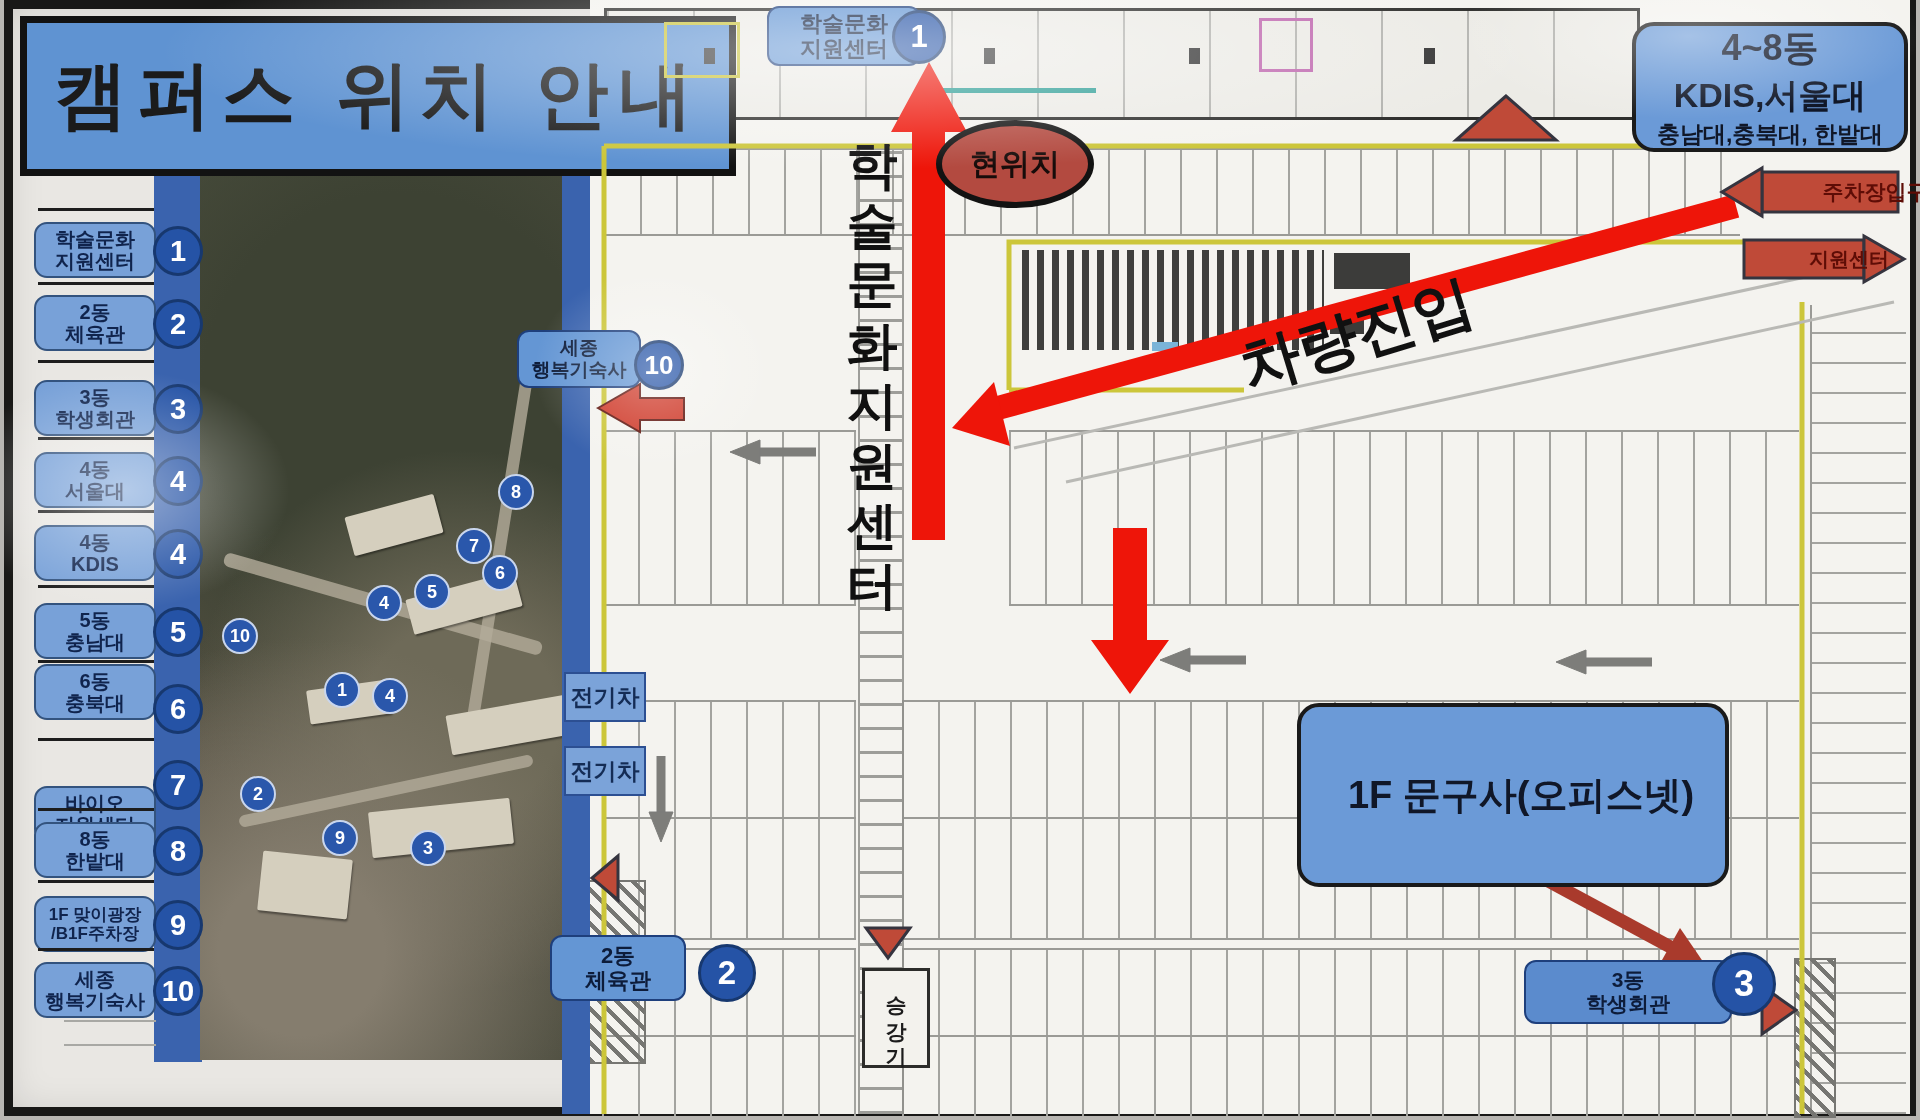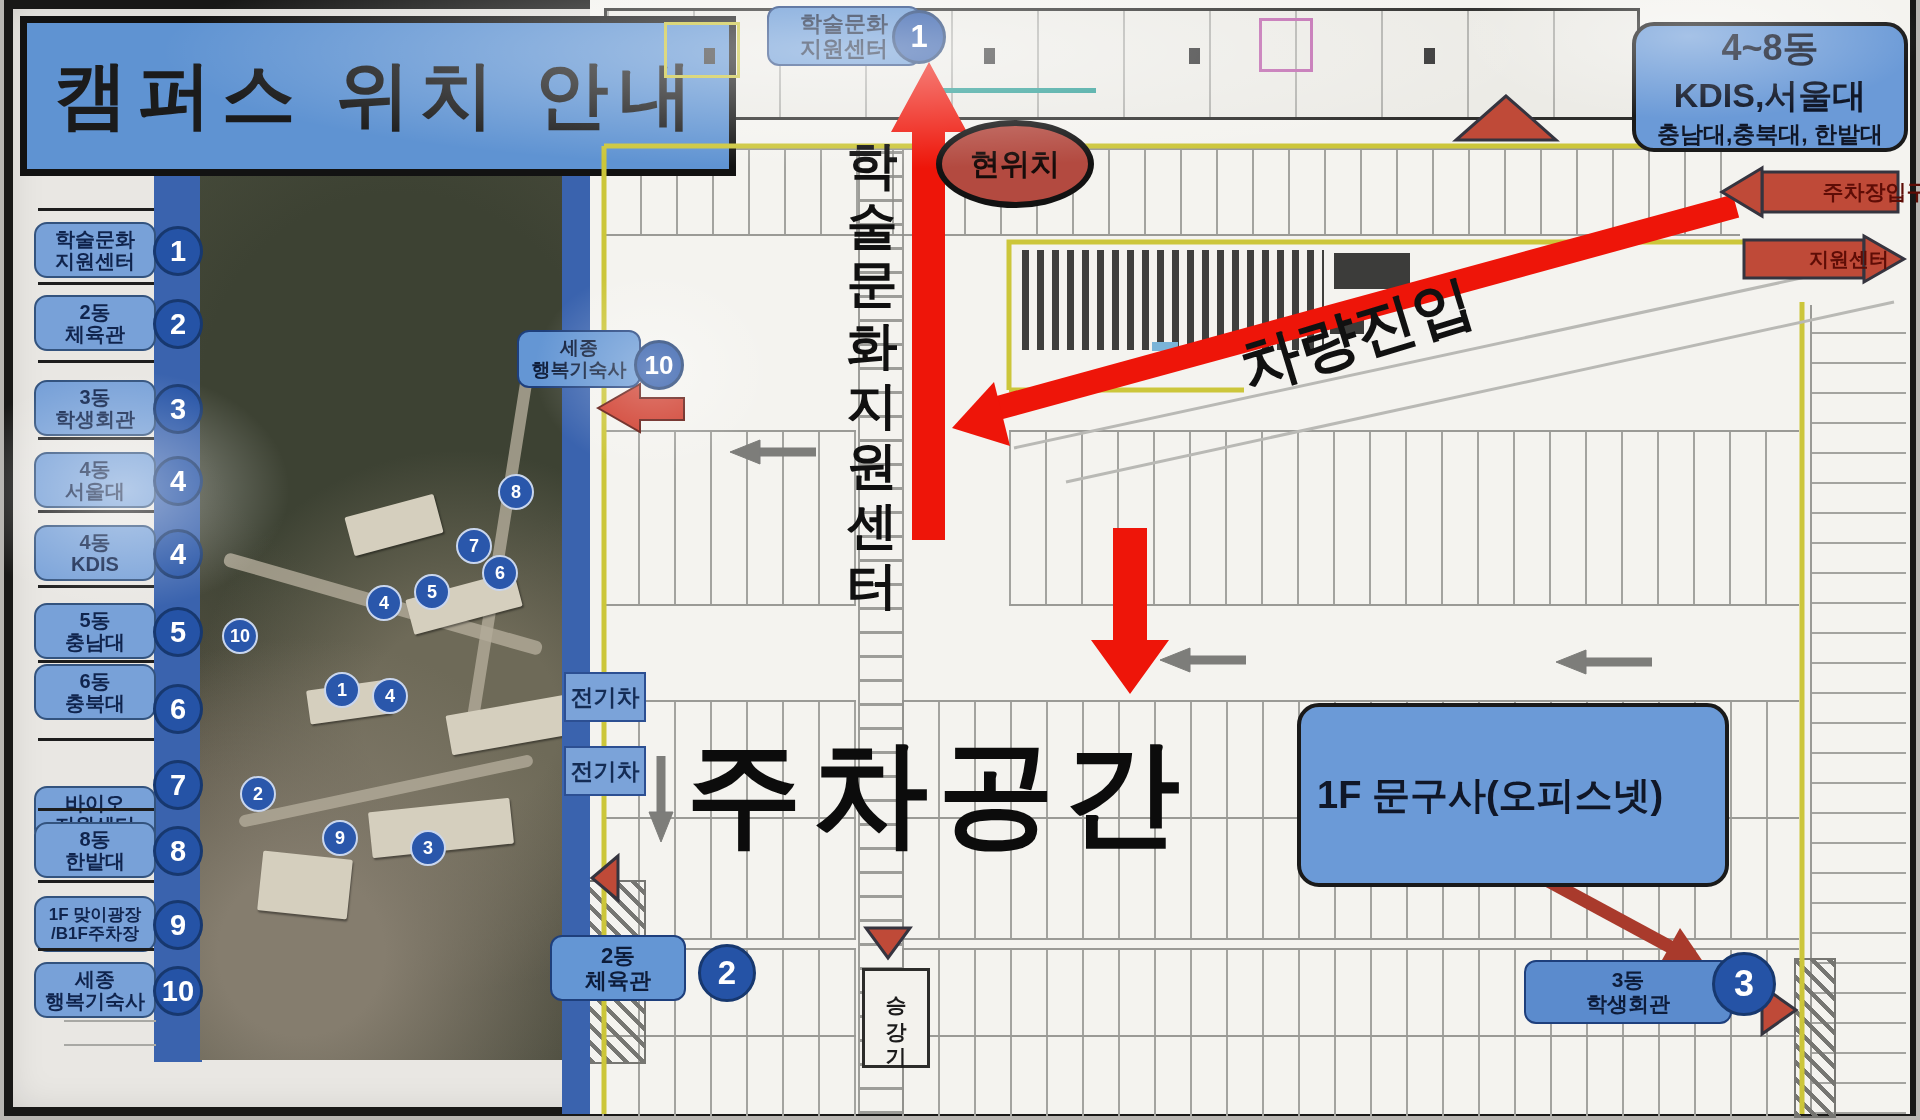--- a/index.html
+++ b/index.html
@@ -180,33 +180,32 @@
     <span>학술문화</span>
     <span>지원센터</span>
   </div>
   <div class="num map-num" style="left:888px;top:10px;width:48px;height:48px;font-size:31px;">1</div>
 
   <div class="oval">
     <span>현위치</span>
   </div>
 
   <div class="vlabel">학술문화지원센터</div>
-  <div class="big-park">주차공간</div>
   <div class="entry-label">차량진입</div>
 
   <div class="redbox-text" style="left:1760px;top:174px;width:132px;height:36px;font-size:21px;">주차장입구</div>
   <div class="redbox-text" style="left:1742px;top:242px;width:116px;height:34px;font-size:20px;">지원센터</div>
 
   <div class="blue-box" style="left:1628px;top:22px;width:268px;height:122px;align-items:center;">
     <span style="font-size:36px;font-weight:800;">4~8동</span>
     <span style="font-size:34px;font-weight:800;">KDIS,서울대</span>
     <span style="font-size:23px;font-weight:800;">충남대,충북대, 한밭대</span>
   </div>
 
-  <div class="blue-box" style="left:1293px;top:703px;width:408px;height:176px;padding-left:16px;">
+  <div class="blue-box" style="left:1293px;top:703px;width:408px;height:176px;padding-left:16px;text-align:center;">
     <span style="font-size:38px;font-weight:800;">1F 문구사(오피스넷)</span>
   </div>
 
   <div class="ev" style="top:672px;">전기차</div>
   <div class="ev" style="top:746px;">전기차</div>
 
   <div class="map-badge" style="left:513px;top:330px;width:120px;height:54px;font-size:19px;">
     <span>세종</span>
     <span>행복기숙사</span>
   </div>

